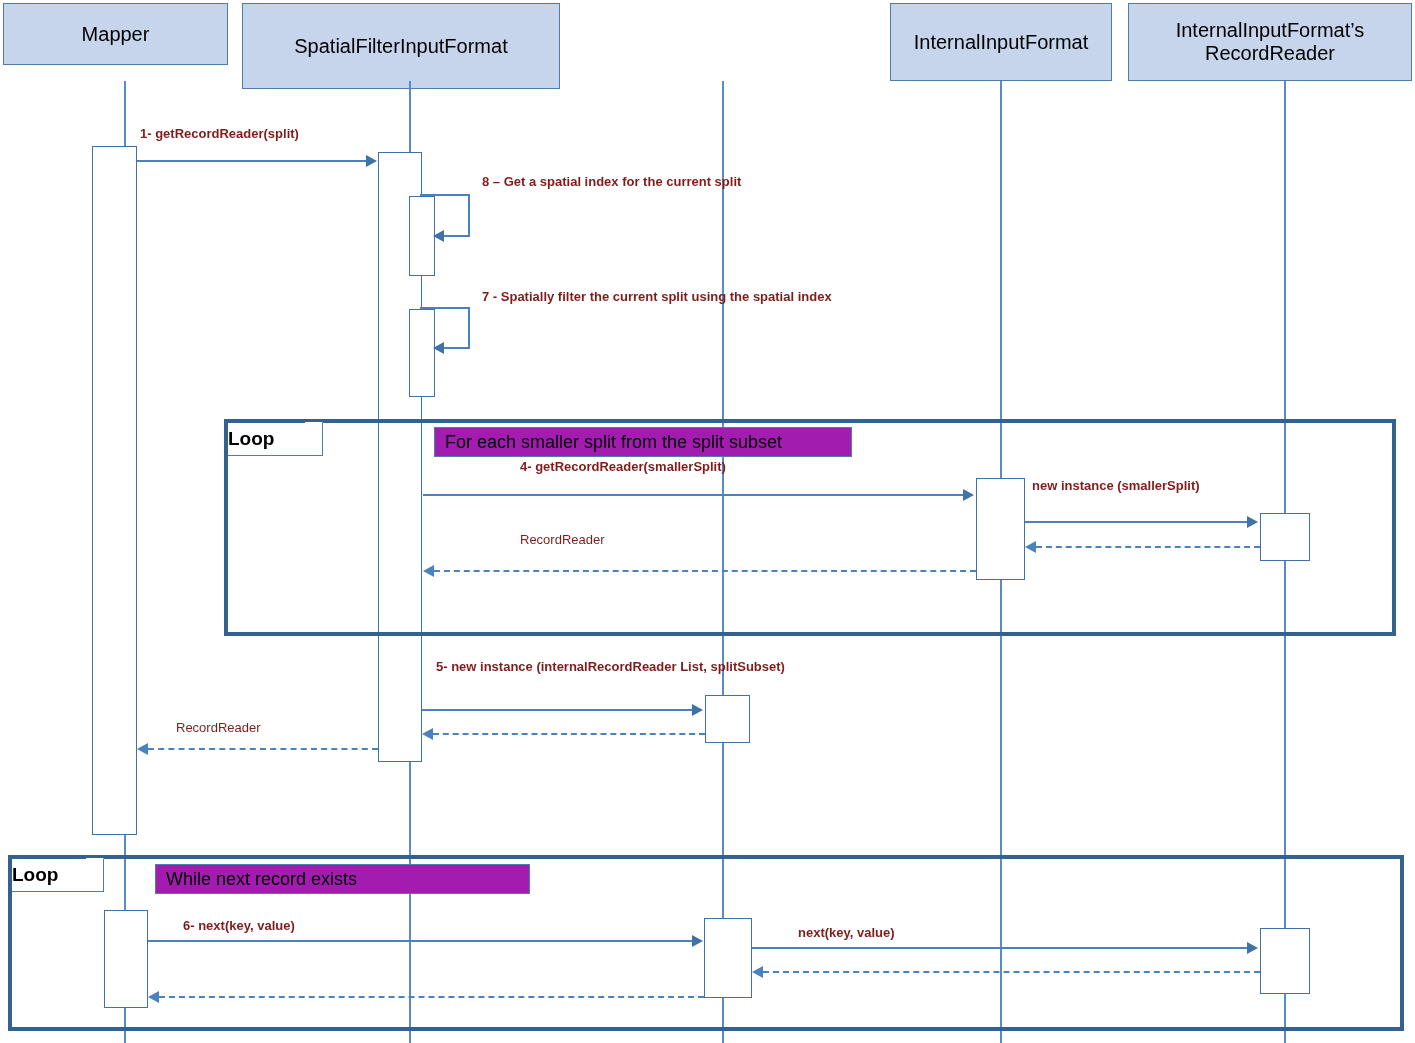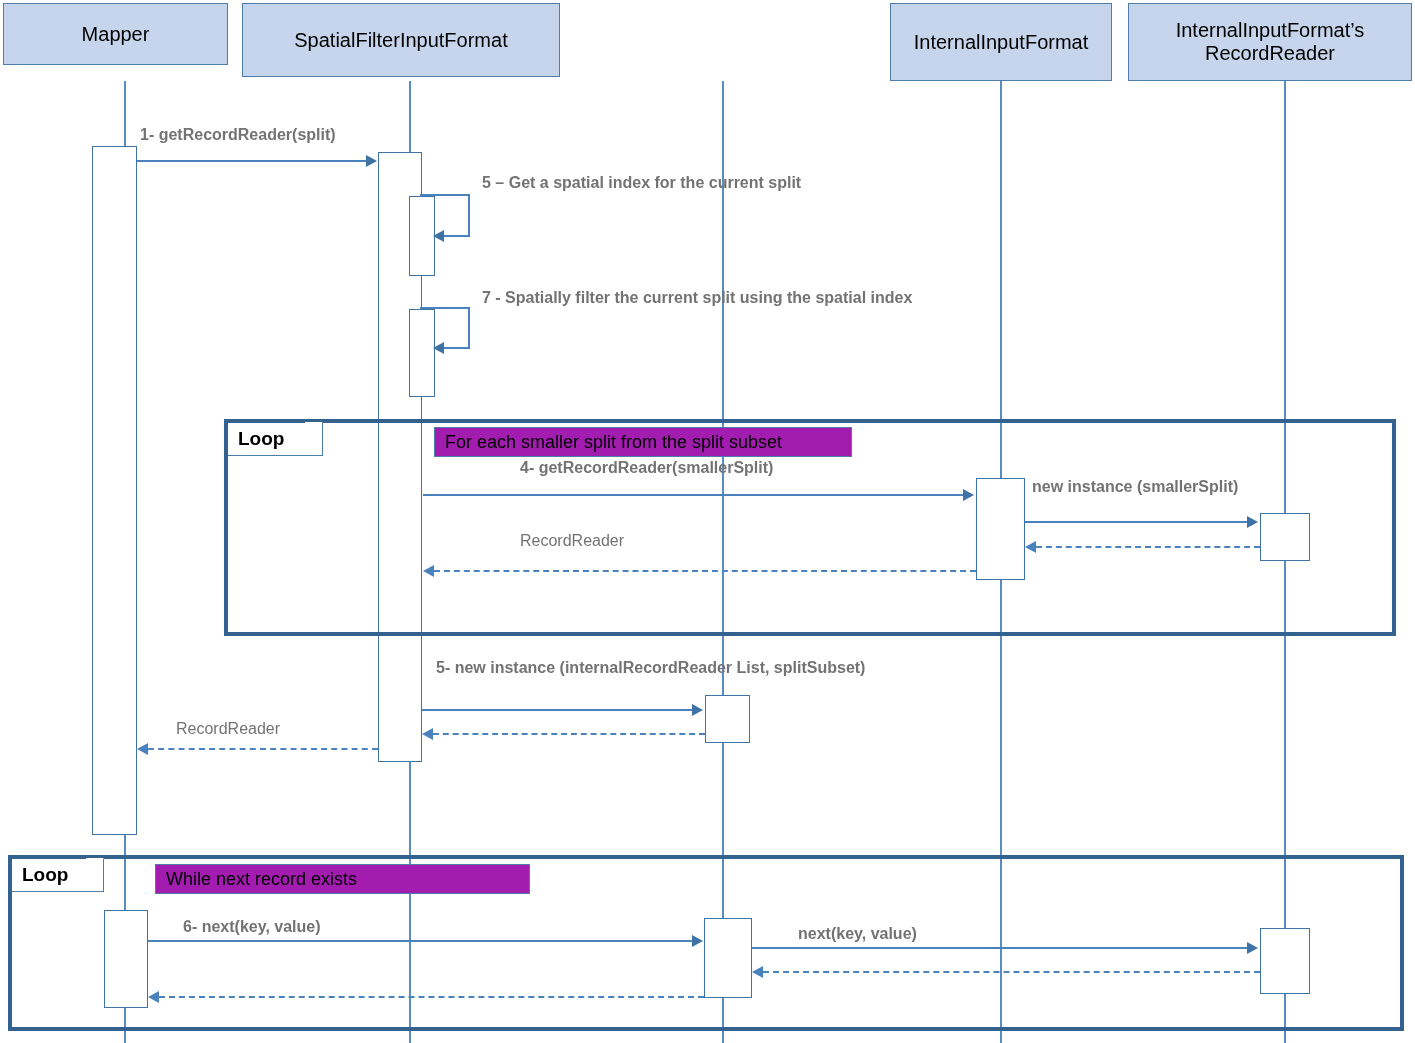--- a/index.html
+++ b/index.html
@@ -76,22 +76,22 @@
     border-bottom: 6px solid transparent;
     border-right: 11px solid #3f72a5;
   }
   
   .arrowhead-l.open {
     border-right-color: #4a82bd;
   }
   
   .msg-label {
     position: absolute;
-    color: #737373;
-    font-size: 16px;
+    color: #7f1d1d;
+    font-size: 13px;
     white-space: nowrap;
   }
   .msg-label.bold {
     font-weight: bold;
   }
   
   .fragment {
     position: absolute;
     box-sizing: border-box;
     border: 4px solid #33628f;
@@ -103,21 +103,20 @@
     box-sizing: border-box;
     border: 1px solid #4f7dab;
     border-top: none;
     border-left: none;
     background: #ffffff;
     color: #000000;
     font-size: 19px;
     font-weight: bold;
     display: flex;
     align-items: center;
-    padding-left: 10px;
   }
   .fragment-tab::after {
     content: "";
     position: absolute;
     right: -1px;
     top: -1px;
     width: 0; height: 0;
     border-left: 18px solid #ffffff;
     border-bottom: 18px solid transparent;
   }
@@ -140,21 +139,21 @@
   }
 </style>
 </head>
 <body>
 
 <div id="diagram">
 
   <div class="participant" style="left:3px; top:3px; width:225px; height:62px;">
     <span>Mapper</span>
   </div>
-  <div class="participant" style="left:242px; top:3px; width:318px; height:74px;">
+  <div class="participant" style="left:242px; top:3px; width:318px; height:86px;">
     <span>SpatialFilterInputFormat</span>
   </div>
   <div class="participant" style="left:1128px; top:3px; width:284px; height:78px;">
     <span>InternalInputFormat’s RecordReader</span>
   </div>
   <div class="participant" style="left:890px; top:3px; width:222px; height:78px;">
     <span>InternalInputFormat</span>
   </div>
 
   <div class="lifeline" style="left:124px; top:81px; height:962px;"></div>
@@ -180,21 +179,21 @@
   <div class="activation" style="left:104px; top:910px; width:44px; height:98px;"></div>
 
   <div class="activation" style="left:704px; top:918px; width:48px; height:80px;"></div>
 
   <div class="activation" style="left:1260px; top:928px; width:50px; height:66px;"></div>
 
   <div class="msg-label bold" style="left:140px; top:126px;">1- getRecordReader(split)</div>
   <div class="msg-line" style="left:137px; top:160px; width:232px;"></div>
   <div class="arrowhead-r" style="left:366px; top:155px;"></div>
 
-  <div class="msg-label bold" style="left:482px; top:174px;">5 – Get a spatial index for the current split</div>
+  <div class="msg-label bold" style="left:482px; top:174px;">8 – Get a spatial index for the current split</div>
   <div class="msg-line" style="left:420px; top:194px; width:50px;"></div>
   <div class="msg-vert" style="left:468px; top:194px; height:42px;"></div>
   <div class="msg-line" style="left:444px; top:235px; width:26px;"></div>
   <div class="arrowhead-l" style="left:433px; top:230px;"></div>
 
   <div class="msg-label bold" style="left:482px; top:289px;">7 - Spatially filter the current split using the spatial index</div>
   <div class="msg-line" style="left:420px; top:307px; width:50px;"></div>
   <div class="msg-vert" style="left:468px; top:307px; height:41px;"></div>
   <div class="msg-line" style="left:444px; top:347px; width:26px;"></div>
   <div class="arrowhead-l" style="left:433px; top:342px;"></div>

